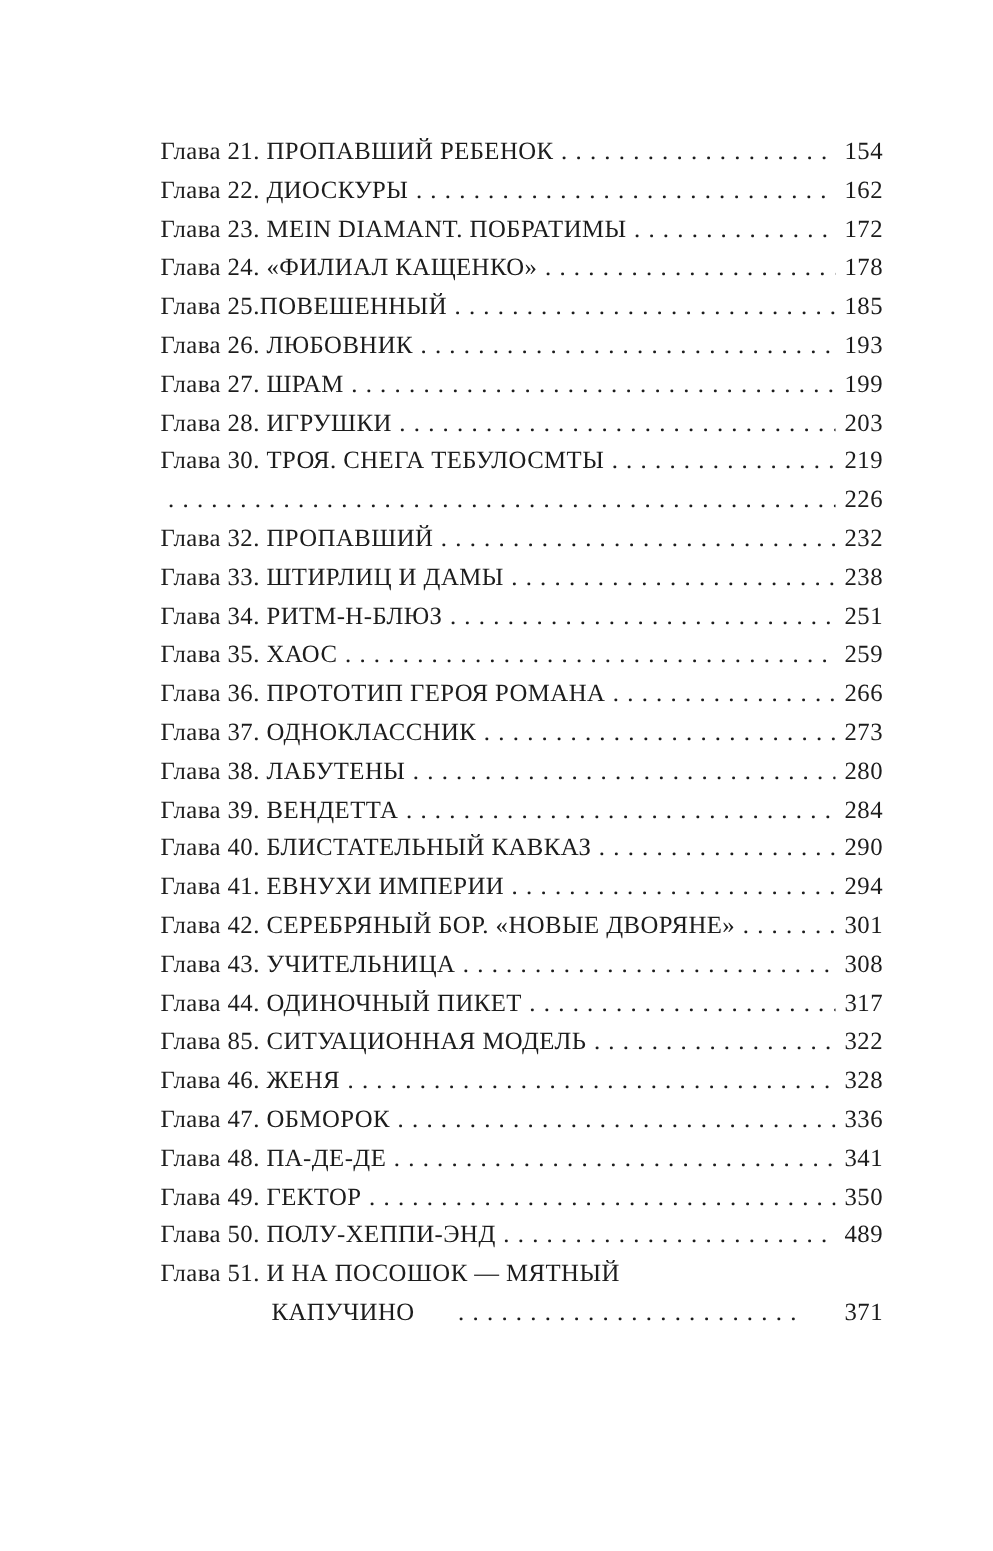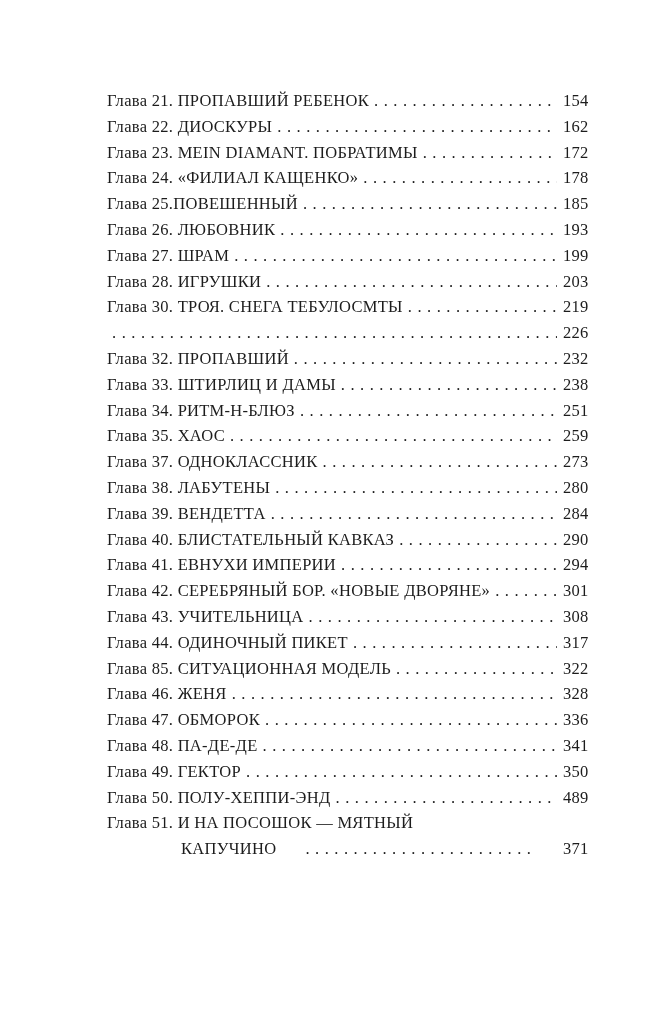--- a/index.html
+++ b/index.html
@@ -123,20 +123,25 @@
       <span class="toc-label">Глава 34. РИТМ-Н-БЛЮЗ</span>
       <span class="toc-dots"></span>
       <span class="toc-page">251</span>
     </div>
     <div class="toc-row">
       <span class="toc-label">Глава 35. ХАОС</span>
       <span class="toc-dots"></span>
       <span class="toc-page">259</span>
     </div>
     <div class="toc-row">
+      <span class="toc-label">Глава 36. ПРОТОТИП ГЕРОЯ РОМАНА</span>
+      <span class="toc-dots"></span>
+      <span class="toc-page">266</span>
+    </div>
+    <div class="toc-row">
       <span class="toc-label">Глава 37. ОДНОКЛАССНИК</span>
       <span class="toc-dots"></span>
       <span class="toc-page">273</span>
     </div>
     <div class="toc-row">
       <span class="toc-label">Глава 38. ЛАБУТЕНЫ</span>
       <span class="toc-dots"></span>
       <span class="toc-page">280</span>
     </div>
     <div class="toc-row">

